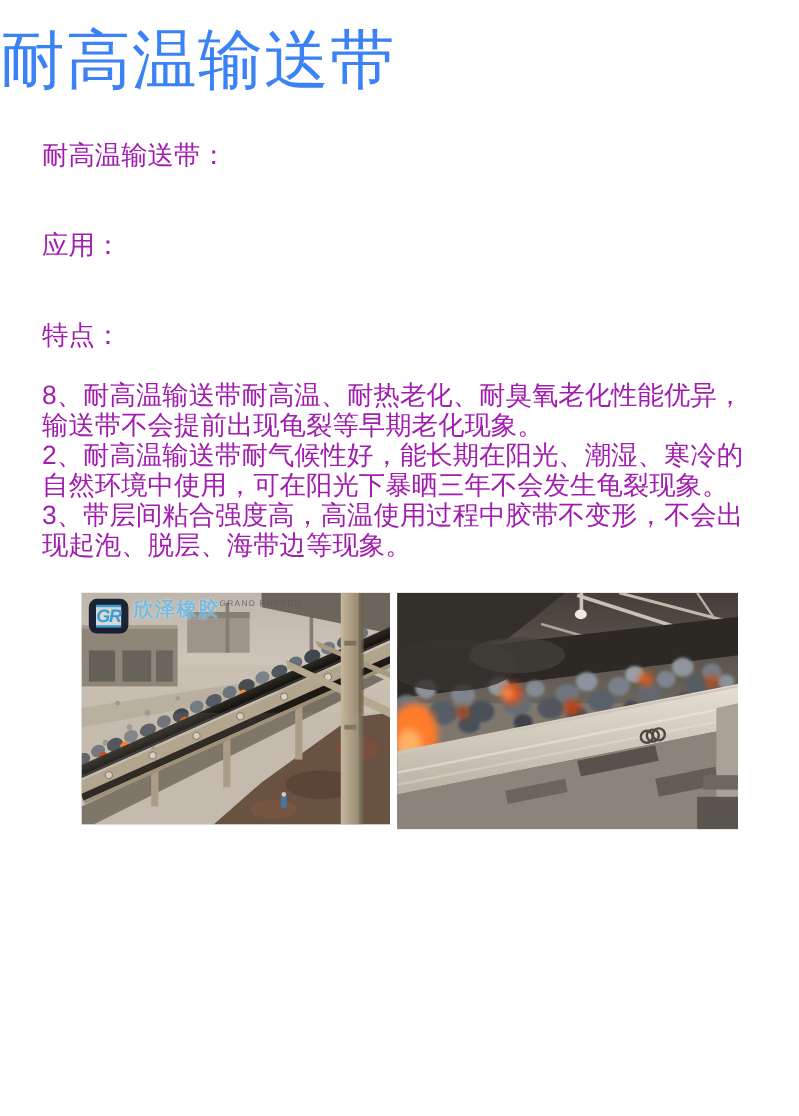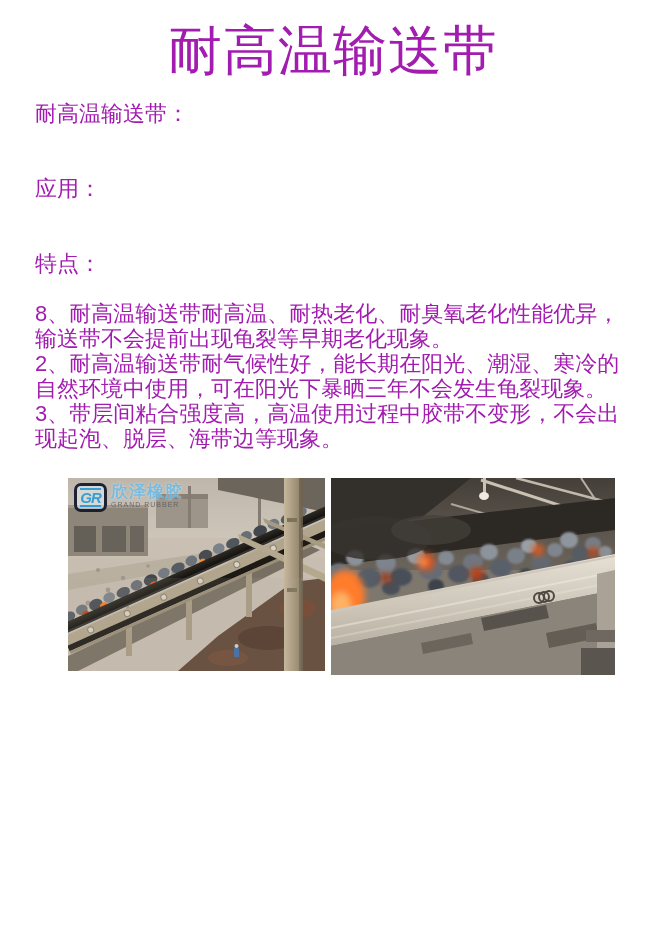--- a/index.html
+++ b/index.html
@@ -2,22 +2,22 @@
 <html lang="zh"><head>
 <meta charset="utf-8">
 <style>
   html,body{margin:0;padding:0;}
   body{
     width:666px;height:930px;background:#ffffff;color:#000;
     font-family:"Liberation Sans","DejaVu Sans",sans-serif;
     overflow:hidden;position:relative;
   }
   h1.page-title{
-    font-size:54px;font-weight:400;text-align:center;
-    margin:14px 0 0 0;line-height:72px;letter-spacing:1px;color:#a21caf;
+    font-size:54px;font-weight:400;
+    margin:14px 0 16px 0;line-height:72px;letter-spacing:1px;color:#3b82f6;
   }
   .article{
     padding:15px 32px 0 35px;
     font-size:22px;line-height:25px;
     word-break:break-all;line-break:anywhere;
     color:#a21caf;
   }
   .article p{margin:0;min-height:25px;}
   .photos{
     display:flex;align-items:flex-start;gap:6px;
@@ -26,31 +26,31 @@
   figure.photo{margin:0;position:relative;overflow:hidden;background:#b7afa2;}
   .photo-left{width:257px;height:193px;margin-top:2px;}
   .photo-right{width:284px;height:197px;}
   .photo svg{display:block;width:100%;height:100%;}
   
   .logo{
     position:absolute;top:5px;left:6px;
     display:flex;align-items:flex-start;gap:4px;opacity:0.92;
   }
   .logo-mark{
-    width:33px;height:29px;border:3px solid #0f172a;border-radius:7px;
+    width:33px;height:29px;border:6px solid #0f172a;border-radius:7px;
     background:rgba(235,246,252,0.55);
     display:flex;align-items:center;justify-content:center;
     box-sizing:border-box;
   }
   .logo-mark .gr{
     font-size:15px;font-weight:bold;color:#2d9bd5;font-style:italic;
     border-top:2px solid #2d9bd5;border-bottom:2px solid #2d9bd5;
     line-height:15px;letter-spacing:-1px;
   }
-  .logo-text{display:flex;flex-direction:column;line-height:1;}
+  .logo-text{display:flex;flex-direction:row;line-height:1;}
   .logo-cn{
     font-size:17px;font-weight:bold;color:rgba(110,185,228,0.95);
     letter-spacing:1px;text-shadow:0 0 2px rgba(255,255,255,0.6);
   }
   .logo-en{
     font-size:7px;color:rgba(90,90,95,0.9);letter-spacing:1px;margin-top:1px;
   }
 </style>
 </head>
 <body>

